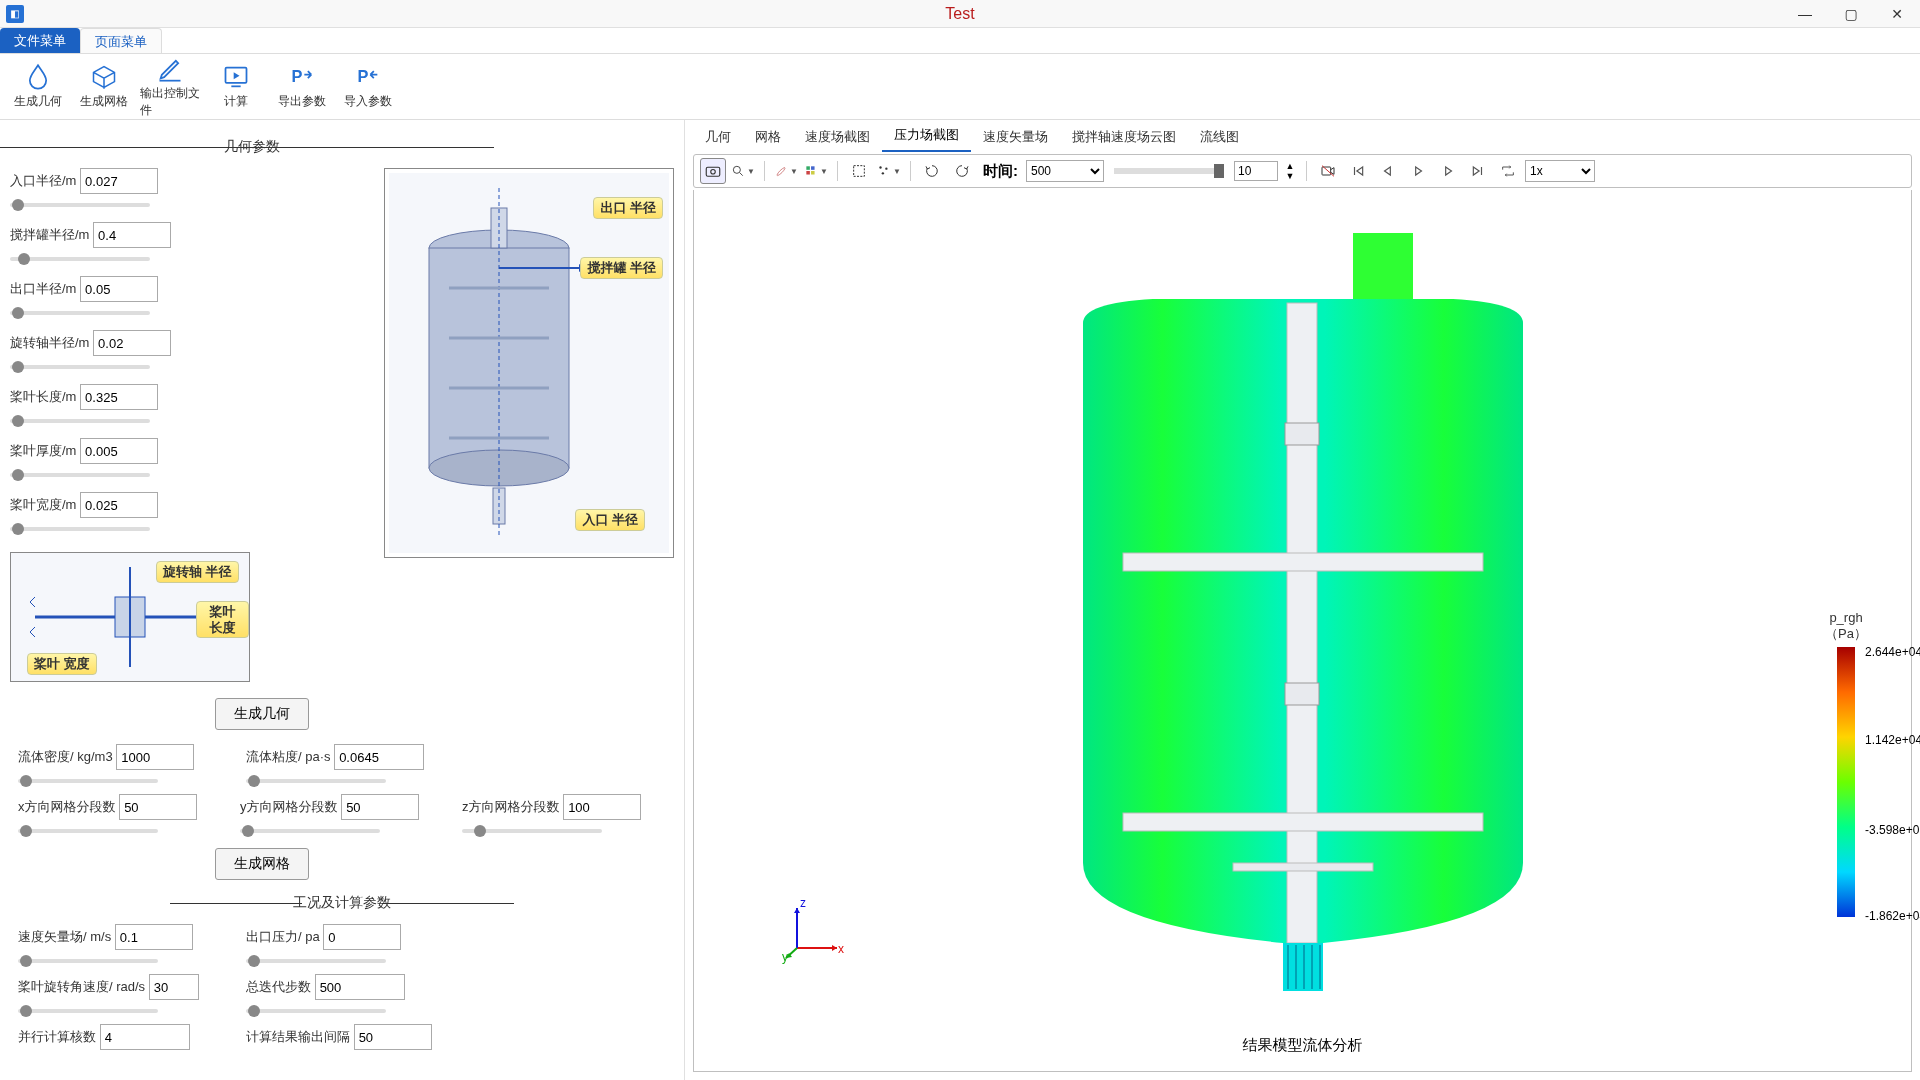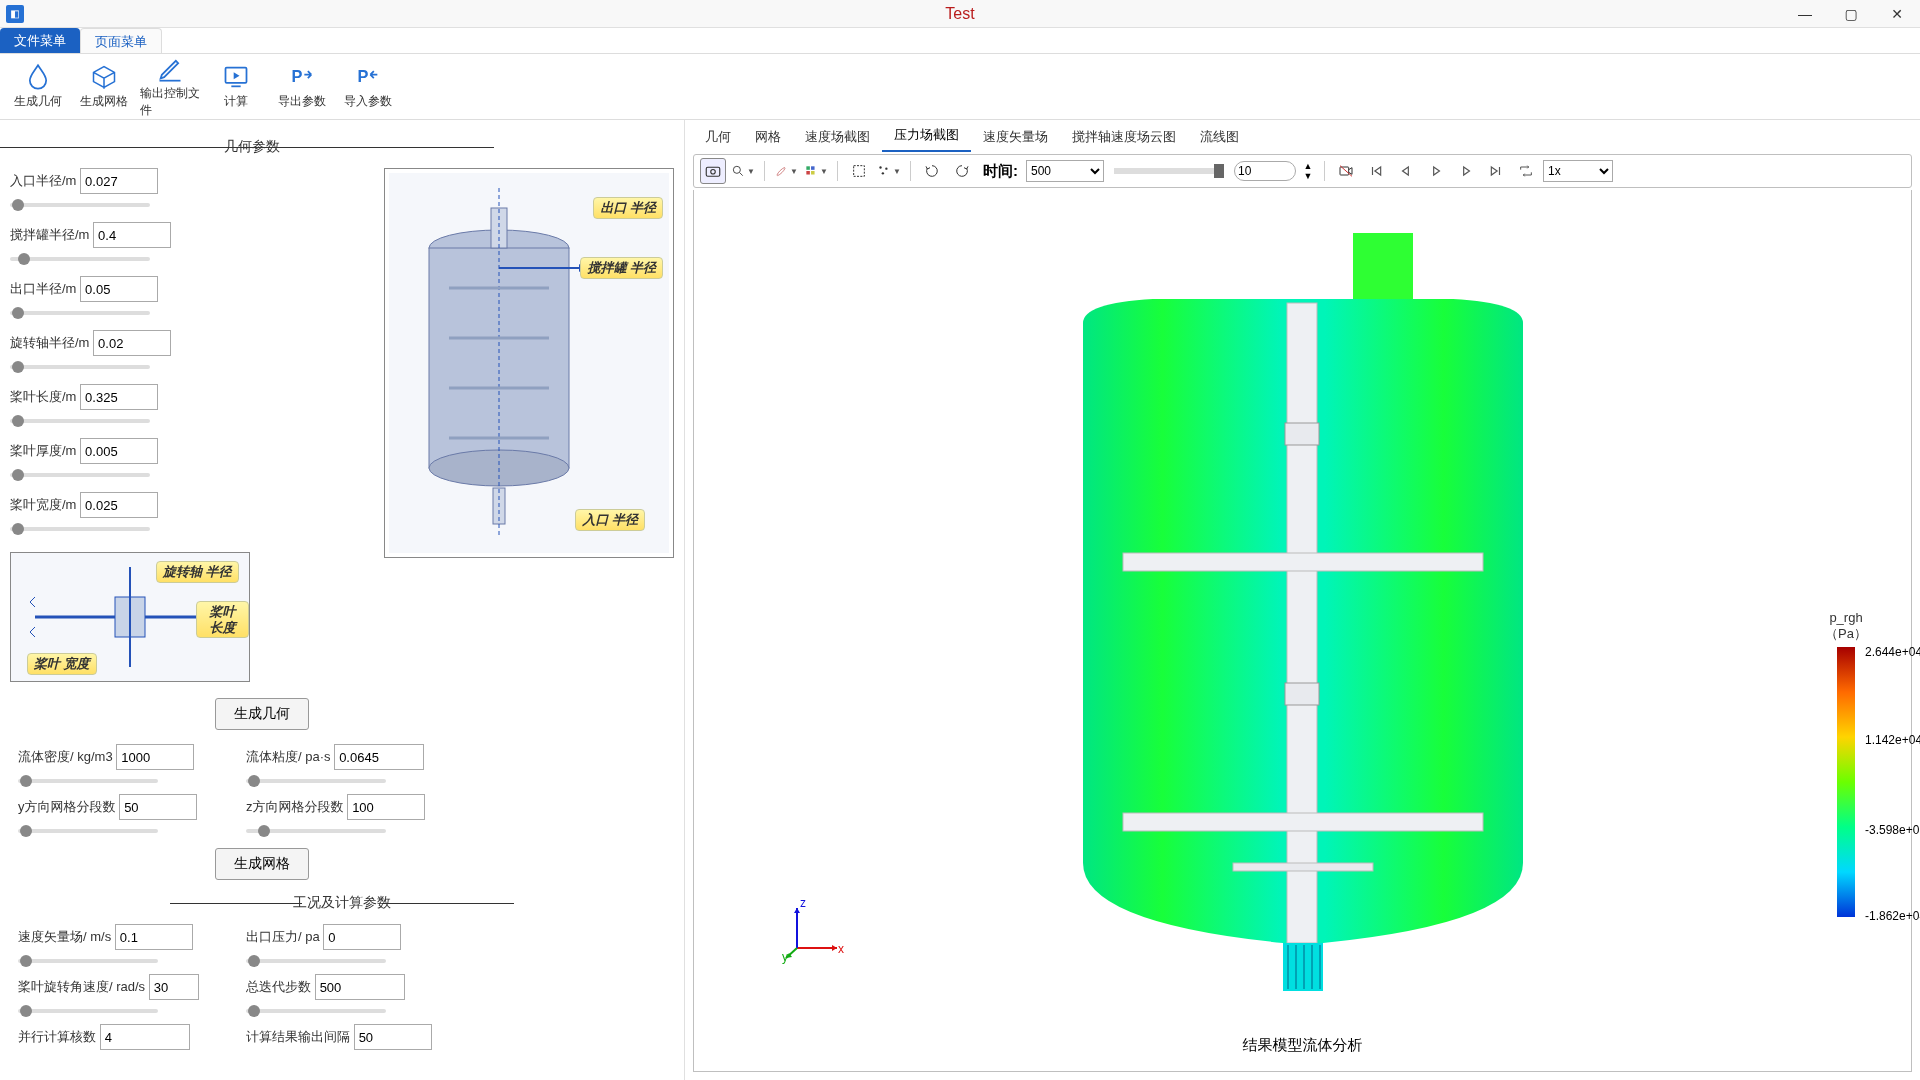--- a/index.html
+++ b/index.html
@@ -30,21 +30,21 @@
 .geom-params { display:flex; flex-wrap:wrap; gap: 4px 10px; width: 360px; }
 .param-group { width: 175px; margin-bottom: 6px;}
 .param-group.full { width: 100%; }
 .param-label { display:inline-block; font-size:13px; vertical-align:middle;}
 .param-input { width: 78px; height: 26px; border:1px solid #aaa; padding: 2px 4px; font-size:13px; vertical-align:middle; background:#fff;}
 .param-input.wide { width: 90px; }
 .slider { width: 140px; height: 14px; position:relative; margin-top:4px;}
 .slider .track { position:absolute; top:5px; left:0; right:0; height:4px; background:#ddd; border-radius:2px;}
 .slider .thumb { position:absolute; top:1px; width:12px; height:12px; background:#888; border-radius:50%; cursor:pointer;}
 .diagram-box { width: 300px; height: 390px; border:1px solid #888; padding:4px; display:flex; flex-direction:column; gap:6px; margin-left:10px;}
-.diagram-placeholder { flex:1; background:#f5f7fb; display:flex; align-items:center; justify-content:center; position:relative;font-style:italic; }
+.diagram-placeholder { flex:1; background:#f5f7fb; display:flex; align-items:center; justify-content:center; position:relative; }
 .callout { position:absolute; background: linear-gradient(#fff6a8,#ffe066); border:1px solid #cc9; border-radius:4px; padding:2px 6px; font-size:13px; font-weight:bold; text-align:center; line-height:1.2;}
 .small-diagram { width:240px; height:130px; border:1px solid #888; margin-top:6px;}
 .btn-row { display:flex; justify-content:center; margin: 10px 0 14px;}
 .btn { padding: 6px 18px; font-size:14px; background:#f4f4f4; border:1px solid #999; border-radius:3px; cursor:pointer;}
 .material-row, .calc-row { display:flex; flex-wrap:wrap; gap: 6px 18px; padding: 0 8px;}
 .mparam { width: 210px; }
 .mparam .param-label { width: auto; }
 .result-tabs { height: 32px; display:flex; align-items:end; padding: 0 8px; font-size:13px;}
 .result-tabs .rtab { padding: 6px 12px; cursor:pointer; color:#333;}
 .result-tabs .rtab.active { border-bottom: 2px solid #1b61c2; color:#000; font-weight:500;}
@@ -263,20 +263,28 @@
       <div class="mparam">
         <span class="param-label">流体粘度/ pa·s</span>
         <input class="param-input wide" value="0.0645" style="">
         <div class="slider">
             <div class="track"></div>
             <div class="thumb" style="left:2px"></div>
           </div>
       </div>
       <div style="width:100%; display:flex; gap:18px;">
         <div class="mparam">
+          <span class="param-label">x方向网格分段数</span>
+          <input class="param-input" value="50" style="">
+          <div class="slider">
+              <div class="track"></div>
+              <div class="thumb" style="left:2px"></div>
+            </div>
+        </div>
+        <div class="mparam">
           <span class="param-label">y方向网格分段数</span>
           <input class="param-input" value="50" style="">
           <div class="slider">
               <div class="track"></div>
               <div class="thumb" style="left:2px"></div>
             </div>
         </div>
         <div class="mparam">
           <span class="param-label">z方向网格分段数</span>
           <input class="param-input" value="100" style="">
@@ -405,21 +413,21 @@
           <svg width="16" height="16" viewBox="0 0 24 24">
             <path d="M12 4a8 8 0 1 0 7 4" fill="none" stroke="#333" stroke-width="1.5"></path>
             <path d="M21 5l-2 4-4-2" fill="none" stroke="#333" stroke-width="1.5"></path>
           </svg>
         </div>
       <span class="label">时间:</span>
       <select style="width:78px"><option>500</option></select>
       <div class="slider-h">
           <div class="th"></div>
         </div>
-      <input style="width: 62px; border-radius: 10px;" value="10">
+      <input style="width: 44px;" value="10">
       <div class="iconbtn" style="width:16px;font-size:9px;flex-direction:column;">▲<br>▼</div>
       <div class="sep"></div>
       <div class="iconbtn">
           <svg width="16" height="16" viewBox="0 0 24 24">
             <rect x="3" y="6" width="13" height="12" rx="1" fill="none" stroke="#333" stroke-width="1.5"></rect>
             <path d="M16 10l5-3v10l-5-3" fill="none" stroke="#333" stroke-width="1.5"></path>
             <line x1="3" y1="4" x2="21" y2="20" stroke="#c33" stroke-width="1.5"></line>
           </svg>
         </div>
       <div class="iconbtn">

